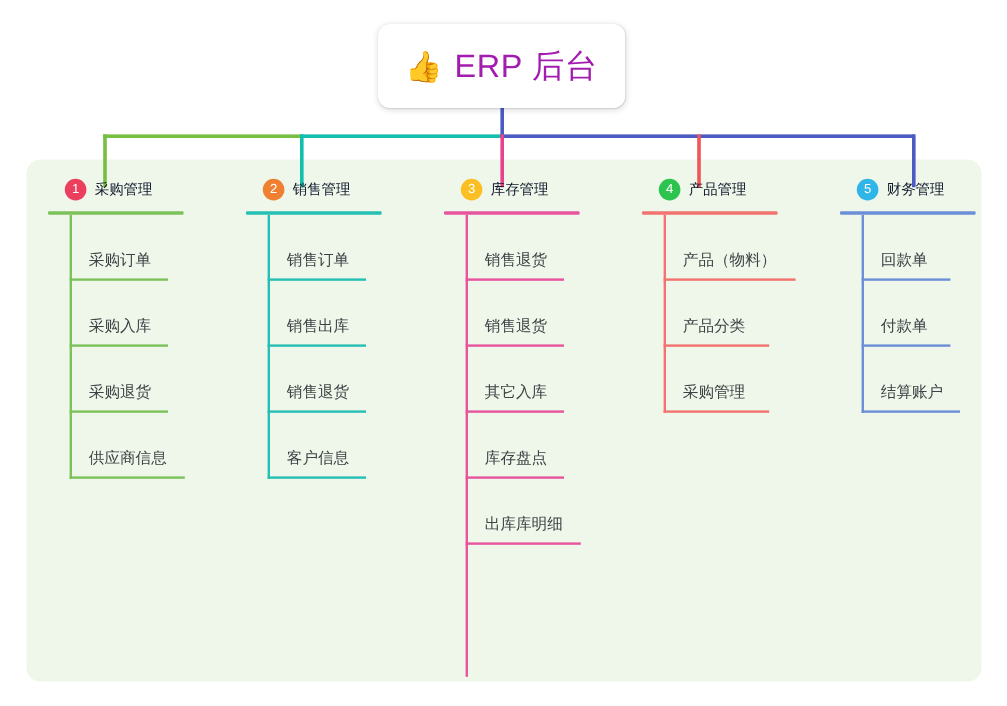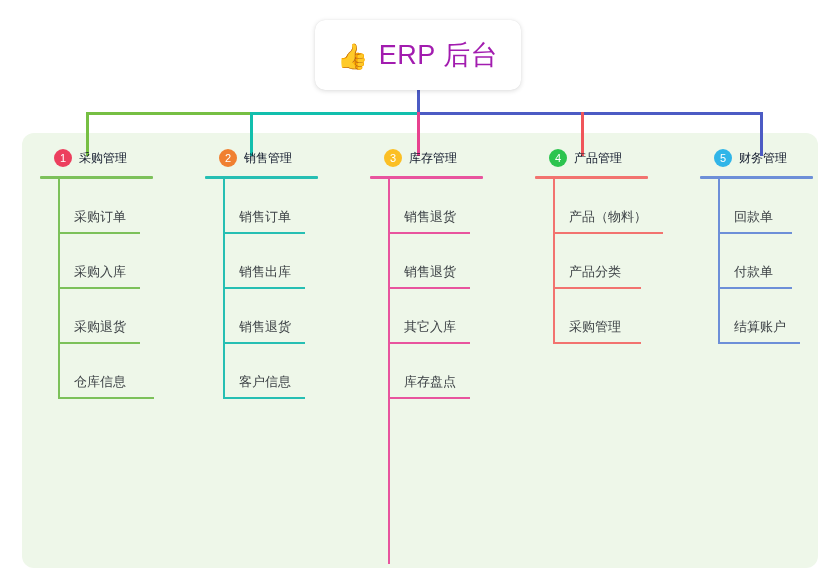--- a/index.html
+++ b/index.html
@@ -189,21 +189,21 @@
           </div>
           <div class="item">
             <span class="item-label">采购入库</span>
             <div class="item-rule" style="background: rgb(124, 193, 90); width: 82px;"></div>
           </div>
           <div class="item">
             <span class="item-label">采购退货</span>
             <div class="item-rule" style="background: rgb(124, 193, 90); width: 82px;"></div>
           </div>
           <div class="item">
-            <span class="item-label">仓库信息</span>
+            <span class="item-label">供应商信息</span>
             <div class="item-rule" style="background: rgb(124, 193, 90); width: 96px;"></div>
           </div>
         </div>
       </div>
       <div class="column" style="left: 205px; width: 150px;">
         <div class="col-head">
           <span class="badge" style="background: rgb(240, 128, 49);">2</span>
           <span class="col-title">销售管理</span>
         </div>
         <div class="col-rule" style="background: rgb(38, 191, 179); width: 113px;"></div>
@@ -244,20 +244,24 @@
             <div class="item-rule" style="background: rgb(232, 84, 158); width: 82px;"></div>
           </div>
           <div class="item">
             <span class="item-label">其它入库</span>
             <div class="item-rule" style="background: rgb(232, 84, 158); width: 82px;"></div>
           </div>
           <div class="item">
             <span class="item-label">库存盘点</span>
             <div class="item-rule" style="background: rgb(232, 84, 158); width: 82px;"></div>
           </div>
+          <div class="item">
+            <span class="item-label">出库库明细</span>
+            <div class="item-rule" style="background: rgb(232, 84, 158); width: 96px;"></div>
+          </div>
         </div>
       </div>
       <div class="column" style="left: 535px; width: 160px;">
         <div class="col-head">
           <span class="badge" style="background: rgb(44, 196, 79);">4</span>
           <span class="col-title">产品管理</span>
         </div>
         <div class="col-rule" style="background: rgb(242, 115, 111); width: 113px;"></div>
         <div class="items">
           <div class="spine" style="background: rgb(242, 115, 111); height: 165px;"></div>

